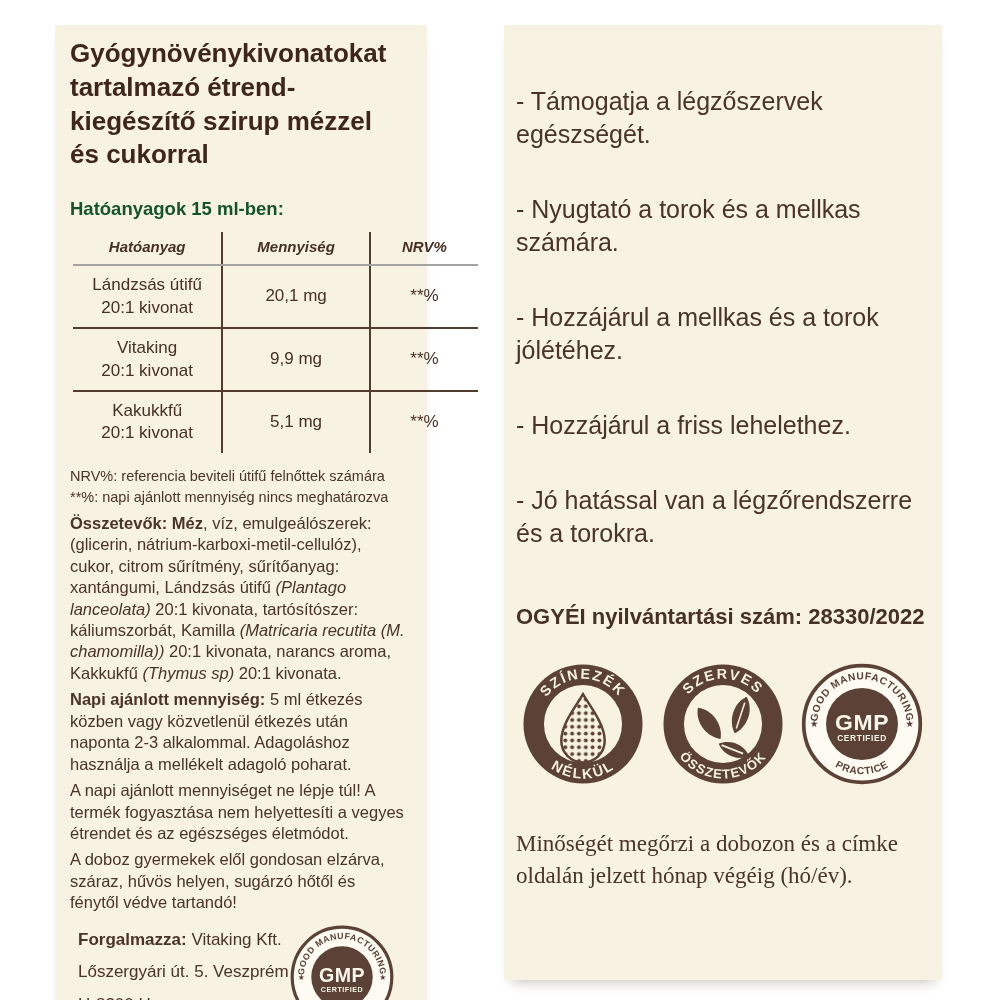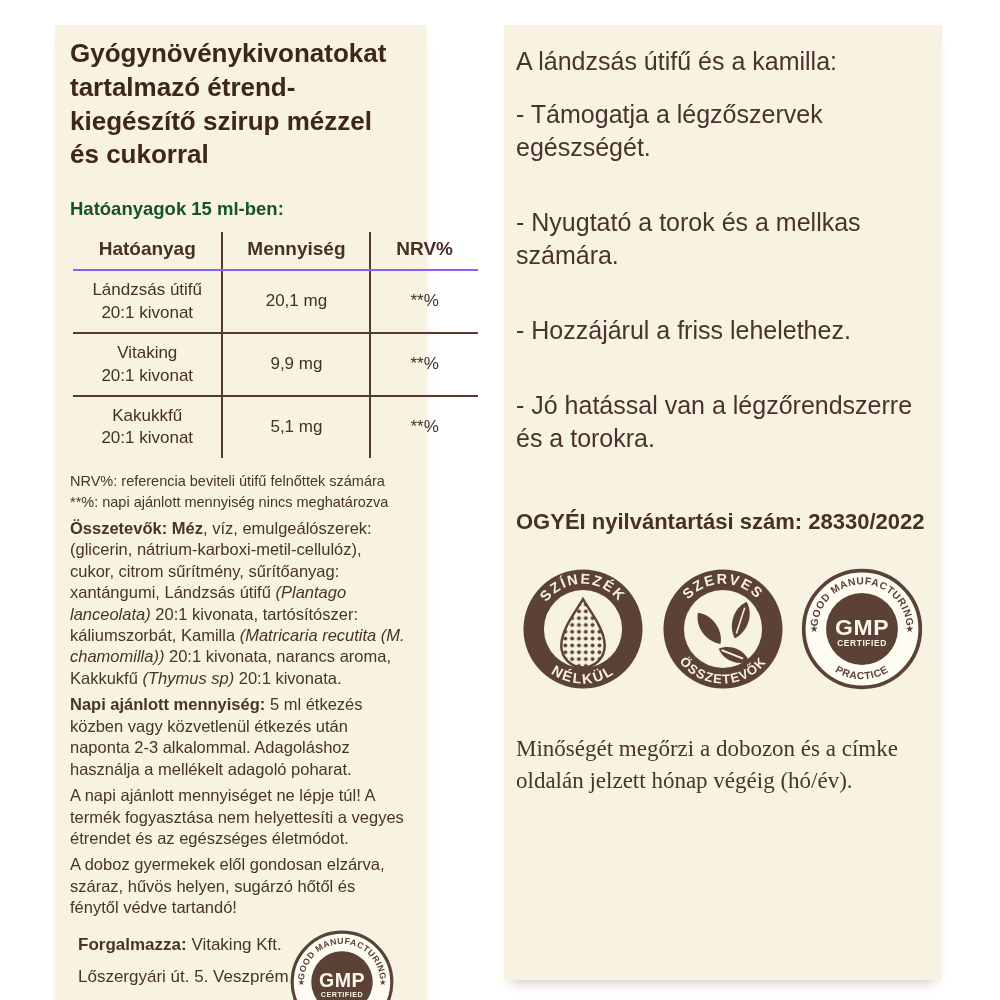--- a/index.html
+++ b/index.html
@@ -7,37 +7,37 @@
         font-family:"Liberation Sans",sans-serif;color:#4a332a;}
   .panel{position:absolute;top:25px;background:#f7f2e2;box-sizing:border-box;
          box-shadow:0 9px 12px -8px rgba(100,80,60,.40);}
   .panel.left{left:55px;width:372px;min-height:943px;padding:12px 20px 12px 15px;}
   .panel.right{left:504px;width:438px;height:955px;padding:14px 13px 0 12px;}
 
   
   h1.title{font-size:26px;line-height:1.3;font-weight:bold;color:#3f261c;margin:0 0 26px;}
   h2.actives{font-size:18.5px;font-weight:bold;margin:0 0 12px;color:#14532d;}
   table.actives{border-collapse:collapse;width:405px;margin:6px 0 0 3px;text-align:center;color:#473026;}
-  table.actives th{font-size:19px;font-weight:bold;padding:6px 2px 9px;border-bottom:2px solid #8b5cf6;}
+  table.actives th{font-size:15px;font-weight:bold;padding:6px 2px 9px;border-bottom:2px solid #a3a3a3;font-style:italic;}
   table.actives td{font-size:17px;padding:8px 2px;line-height:1.32;}
   table.actives .c1{width:150px;}
   table.actives .c2{width:147px;border-left:2px solid #543b30;}
   table.actives .c3{width:108px;border-left:2px solid #543b30;}
   table.actives tbody tr:nth-child(-n+2) td{border-bottom:2px solid #543b30;}
   p.footnote{font-size:14.5px;line-height:1.45;margin:13px 0 0;}
   p.para{font-size:16.5px;line-height:1.3;margin:5px 0 0;}
   .dist-row{margin-top:14px;}
   .dist p{margin:8px;font-size:17px;line-height:1.45;}
   b{font-weight:bold;}
   .gmp-small{position:absolute;right:32px;bottom:8px;width:106px;height:106px;}
 
   
   .r-head{font-size:25px;font-weight:normal;margin:8px 0 0;}
   .bullet{font-size:25px;line-height:1.32;margin:42px 0 0;}
-  .bullet.first{margin-top:22px;}
+  .bullet.first{margin-top:46px;}
   .reg{font-size:22px;font-weight:bold;margin:54px 0 0;color:#473026;}
   .badges{display:flex;justify-content:space-between;padding:0 5px;margin-top:32px;}
   .badge{width:124px;height:124px;}
   .quality{font-size:23px;line-height:1.4;margin:42px 0 0;font-family:Liberation Serif, serif;}
 
   
   svg text{font-family:"Liberation Sans",sans-serif;}
   .arc-cream{fill:#f7f2e2;font-weight:bold;font-size:23px;letter-spacing:3px;}
   .arc-cream.tight{font-size:21px;letter-spacing:2px;}
   .arc-dark{fill:#5b4136;font-weight:bold;font-size:16.5px;letter-spacing:1px;}
@@ -122,24 +122,24 @@
       <text class="arc-dark" text-anchor="middle"><textPath href="#gmpTopA" startOffset="50%">GOOD MANUFACTURING</textPath></text>
       <text class="arc-dark" text-anchor="middle"><textPath href="#gmpBotA" startOffset="50%">PRACTICE</textPath></text>
       <text x="100" y="110" class="gmp-main">GMP</text>
       <text x="100" y="128" class="gmp-sub">CERTIFIED</text>
       <text x="23" y="105" class="star">★</text>
       <text x="177" y="105" class="star">★</text>
     </svg>
   </section>
 
   <section class="panel right">
-    <h2 class="r-head">A lándzsás útifű és a kamilla:</h2>
 
     <p class="bullet first">- Támogatja a légzőszervek egészségét.</p>
     <p class="bullet">- Nyugtató a torok és a mellkas számára.</p>
+    <p class="bullet">- Hozzájárul a mellkas és a torok jólétéhez.</p>
     <p class="bullet">- Hozzájárul a friss lehelethez.</p>
     <p class="bullet">- Jó hatással van a légzőrendszerre és a torokra.</p>
 
     <p class="reg">OGYÉI nyilvántartási szám: 28330/2022</p>
 
     <div class="badges">
 
       <svg class="badge" viewBox="0 0 200 200">
         <defs>
           <path id="cfTop" d="M 27,100 A 73,73 0 0 1 173,100" fill="none"></path>

